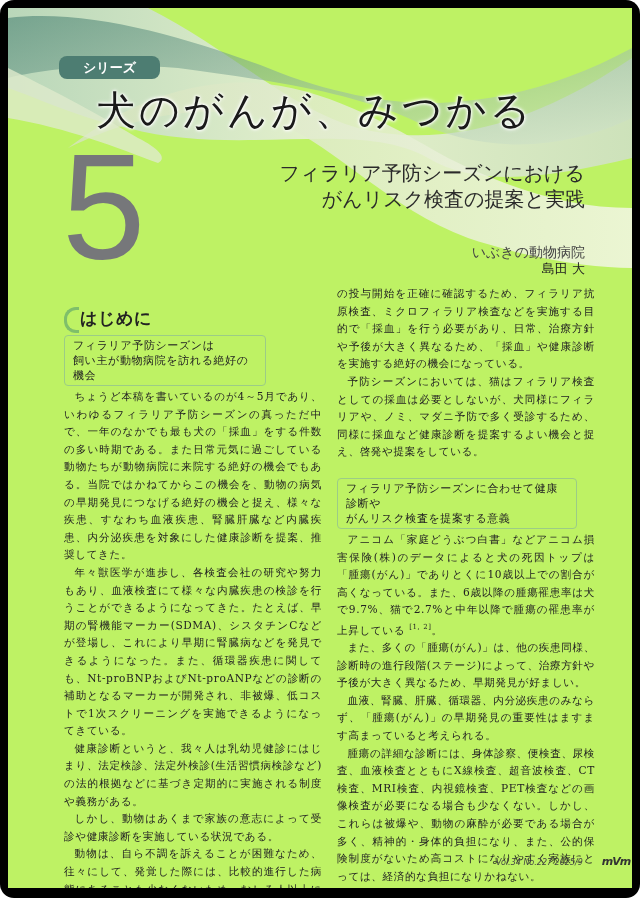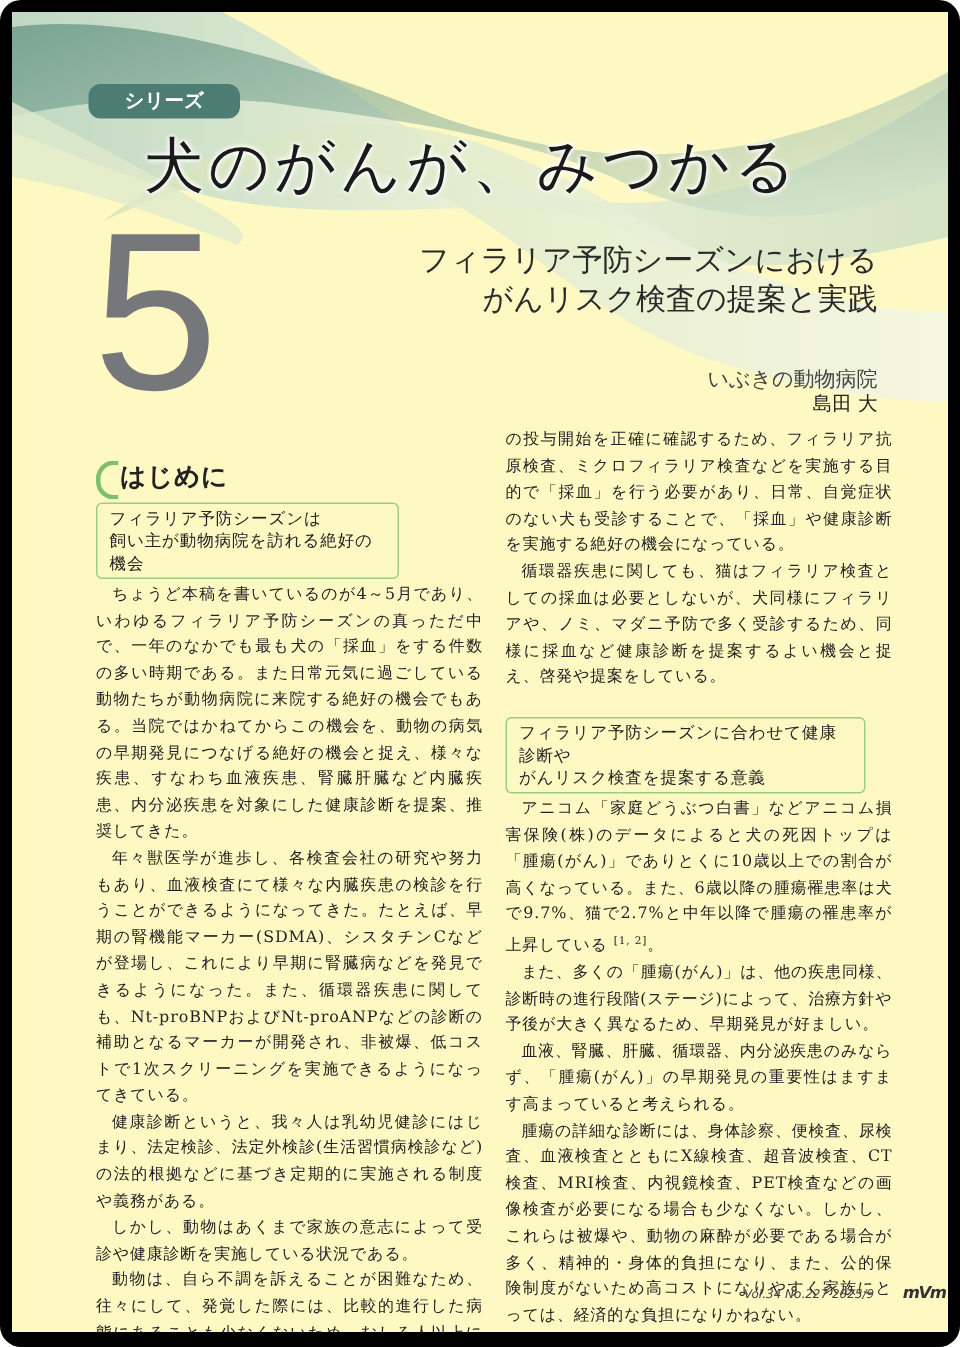--- a/index.html
+++ b/index.html
@@ -6,21 +6,21 @@
   body {
     width:640px; height:898px; background:#ffffff; position:relative; overflow:hidden;
     font-family: "DejaVu Serif", "Liberation Serif", serif;
   }
   .frame {
     position:absolute; left:0; top:0; width:640px; height:898px;
     background:#000; border-radius:14px;
   }
   .page {
     position:absolute; left:8px; top:8px; width:624px; height:880px;
-    background:#fef9c3; overflow:hidden;
+    background:#bef264; overflow:hidden;
   }
   
   .wave { position:absolute; left:0; top:0; width:624px; height:270px; }
   .series-pill {
     position:absolute; left:51px; top:48px; width:101px; height:23px;
     background:#4d7d72; border-radius:8px; color:#fff;
     font-family:"DejaVu Sans", sans-serif; font-weight:bold; font-size:13px;
     text-align:center; line-height:23px;
   }
   .series-title {
@@ -125,22 +125,22 @@
     </div>
     <p class="para">ちょうど本稿を書いているのが4～5月であり、いわゆるフィラリア予防シーズンの真っただ中で、一年のなかでも最も犬の「採血」をする件数の多い時期である。また日常元気に過ごしている動物たちが動物病院に来院する絶好の機会でもある。当院ではかねてからこの機会を、動物の病気の早期発見につなげる絶好の機会と捉え、様々な疾患、すなわち血液疾患、腎臓肝臓など内臓疾患、内分泌疾患を対象にした健康診断を提案、推奨してきた。</p>
     <p class="para">年々獣医学が進歩し、各検査会社の研究や努力もあり、血液検査にて様々な内臓疾患の検診を行うことができるようになってきた。たとえば、早期の腎機能マーカー(SDMA)、シスタチンCなどが登場し、これにより早期に腎臓病などを発見できるようになった。また、循環器疾患に関しても、Nt-proBNPおよびNt-proANPなどの診断の補助となるマーカーが開発され、非被爆、低コストで1次スクリーニングを実施できるようになってきている。</p>
     <p class="para">健康診断というと、我々人は乳幼児健診にはじまり、法定検診、法定外検診(生活習慣病検診など)の法的根拠などに基づき定期的に実施される制度や義務がある。</p>
     <p class="para">しかし、動物はあくまで家族の意志によって受診や健康診断を実施している状況である。</p>
     <p class="para">動物は、自ら不調を訴えることが困難なため、往々にして、発覚した際には、比較的進行した病態にあることも少なくないため、むしろ人以上に健康診断が重要と考える。</p>
 
   </div>
 
   <div class="col col-right">
-    <p class="para" style="text-indent:0">の投与開始を正確に確認するため、フィラリア抗原検査、ミクロフィラリア検査などを実施する目的で「採血」を行う必要があり、日常、自覚症状のない犬も受診することで、「採血」や健康診断を実施する絶好の機会になっている。</p>
-    <p class="para">循環器疾患に関しても、猫はフィラリア検査としての採血は必要としないが、犬同様にフィラリアや、ノミ、マダニ予防で多く受診するため、同様に採血など健康診断を提案するよい機会と捉え、啓発や提案をしている。</p>
+    <p class="para" style="text-indent:0">の投与開始を正確に確認するため、フィラリア抗原検査、ミクロフィラリア検査などを実施する目的で「採血」を行う必要があり、日常、治療方針や予後が大きく異なるため、「採血」や健康診断を実施する絶好の機会になっている。</p>
+    <p class="para">予防シーズンにおいては、猫はフィラリア検査としての採血は必要としないが、犬同様にフィラリアや、ノミ、マダニ予防で多く受診するため、同様に採血など健康診断を提案するよい機会と捉え、啓発や提案をしている。</p>
     <div class="spacer"></div>
     <div class="subhead-box wide">
       <div>フィラリア予防シーズンに合わせて健康診断や</div>
       <div>がんリスク検査を提案する意義</div>
     </div>
     <p class="para"><span>アニコム「家庭どうぶつ白書」などアニコム損害保険(株)のデータによると犬の死因トップは「腫瘍(がん)」でありとくに10歳以上での割合が高くなっている。また、6歳以降の腫瘍罹患率は犬で9.7%、猫で2.7%と中年以降で腫瘍の罹患率が上昇している</span> <sup>[1, 2]</sup><span>。</span></p>
     <p class="para">また、多くの「腫瘍(がん)」は、他の疾患同様、診断時の進行段階(ステージ)によって、治療方針や予後が大きく異なるため、早期発見が好ましい。</p>
     <p class="para">血液、腎臓、肝臓、循環器、内分泌疾患のみならず、「腫瘍(がん)」の早期発見の重要性はますます高まっていると考えられる。</p>
     <p class="para">腫瘍の詳細な診断には、身体診察、便検査、尿検査、血液検査とともにX線検査、超音波検査、CT検査、MRI検査、内視鏡検査、PET検査などの画像検査が必要になる場合も少なくない。しかし、これらは被爆や、動物の麻酔が必要である場合が多く、精神的・身体的負担になり、また、公的保険制度がないため高コストになりやすく家族にとっては、経済的な負担になりかねない。</p>
   </div>

